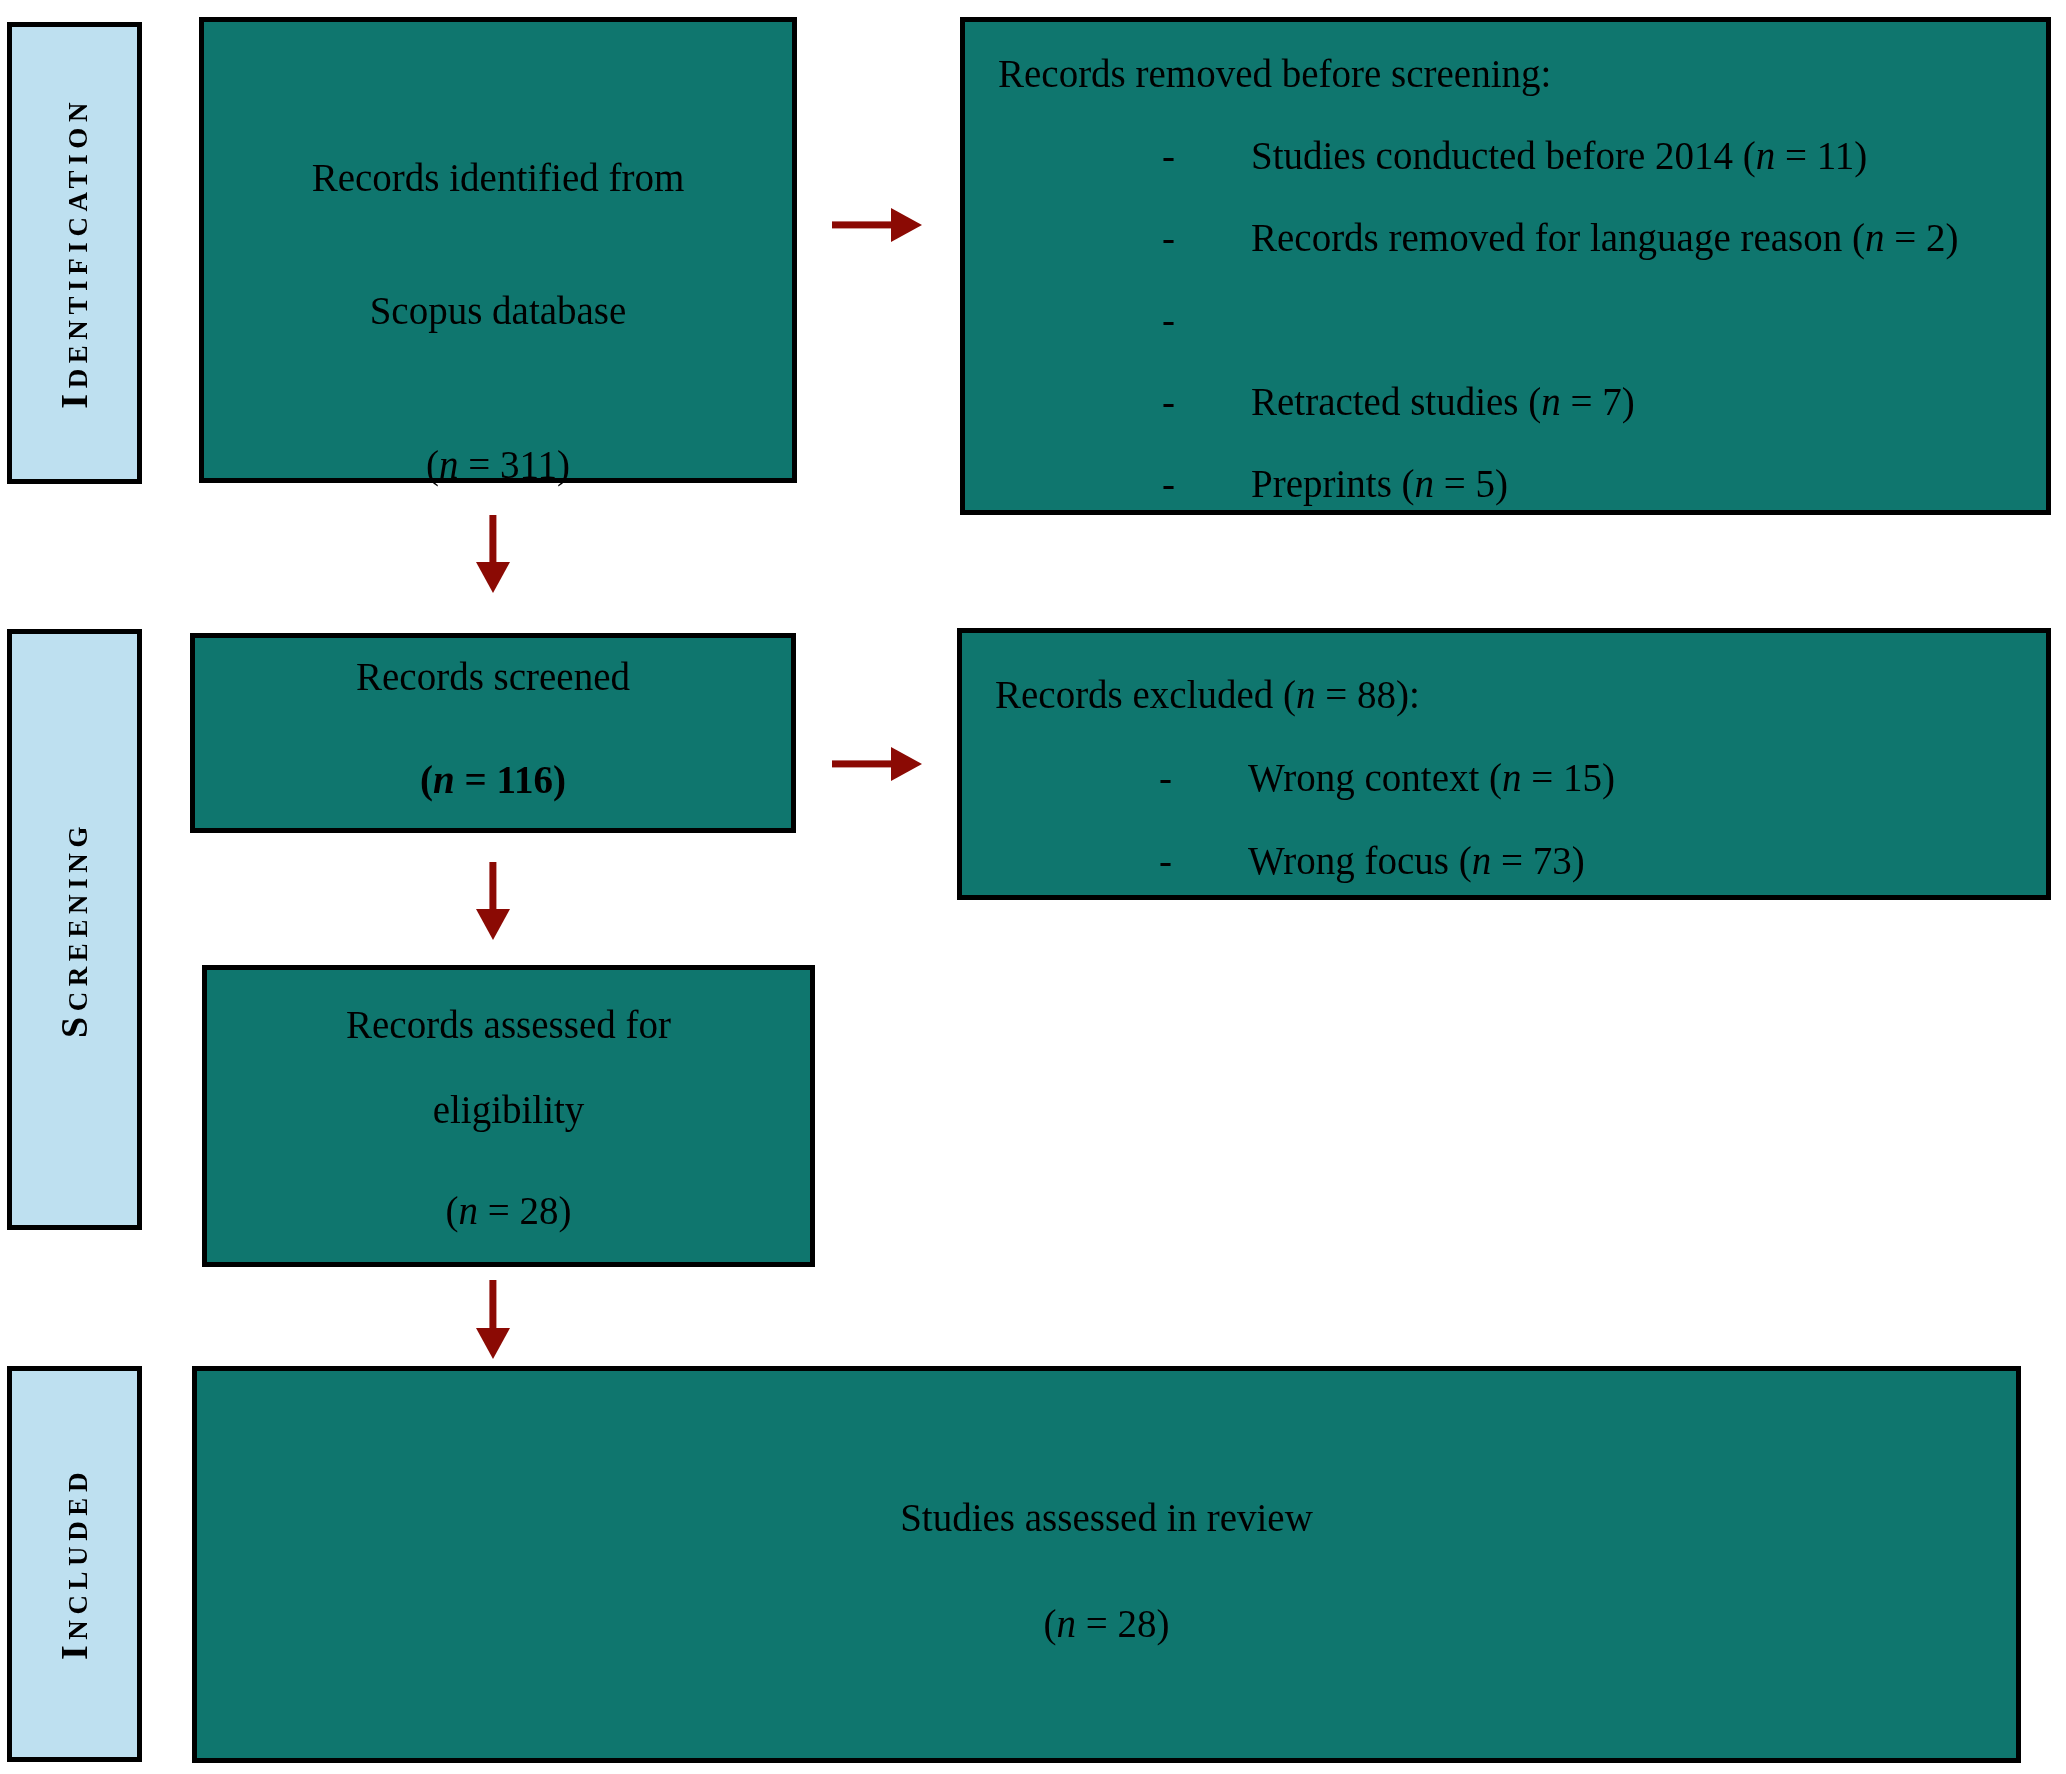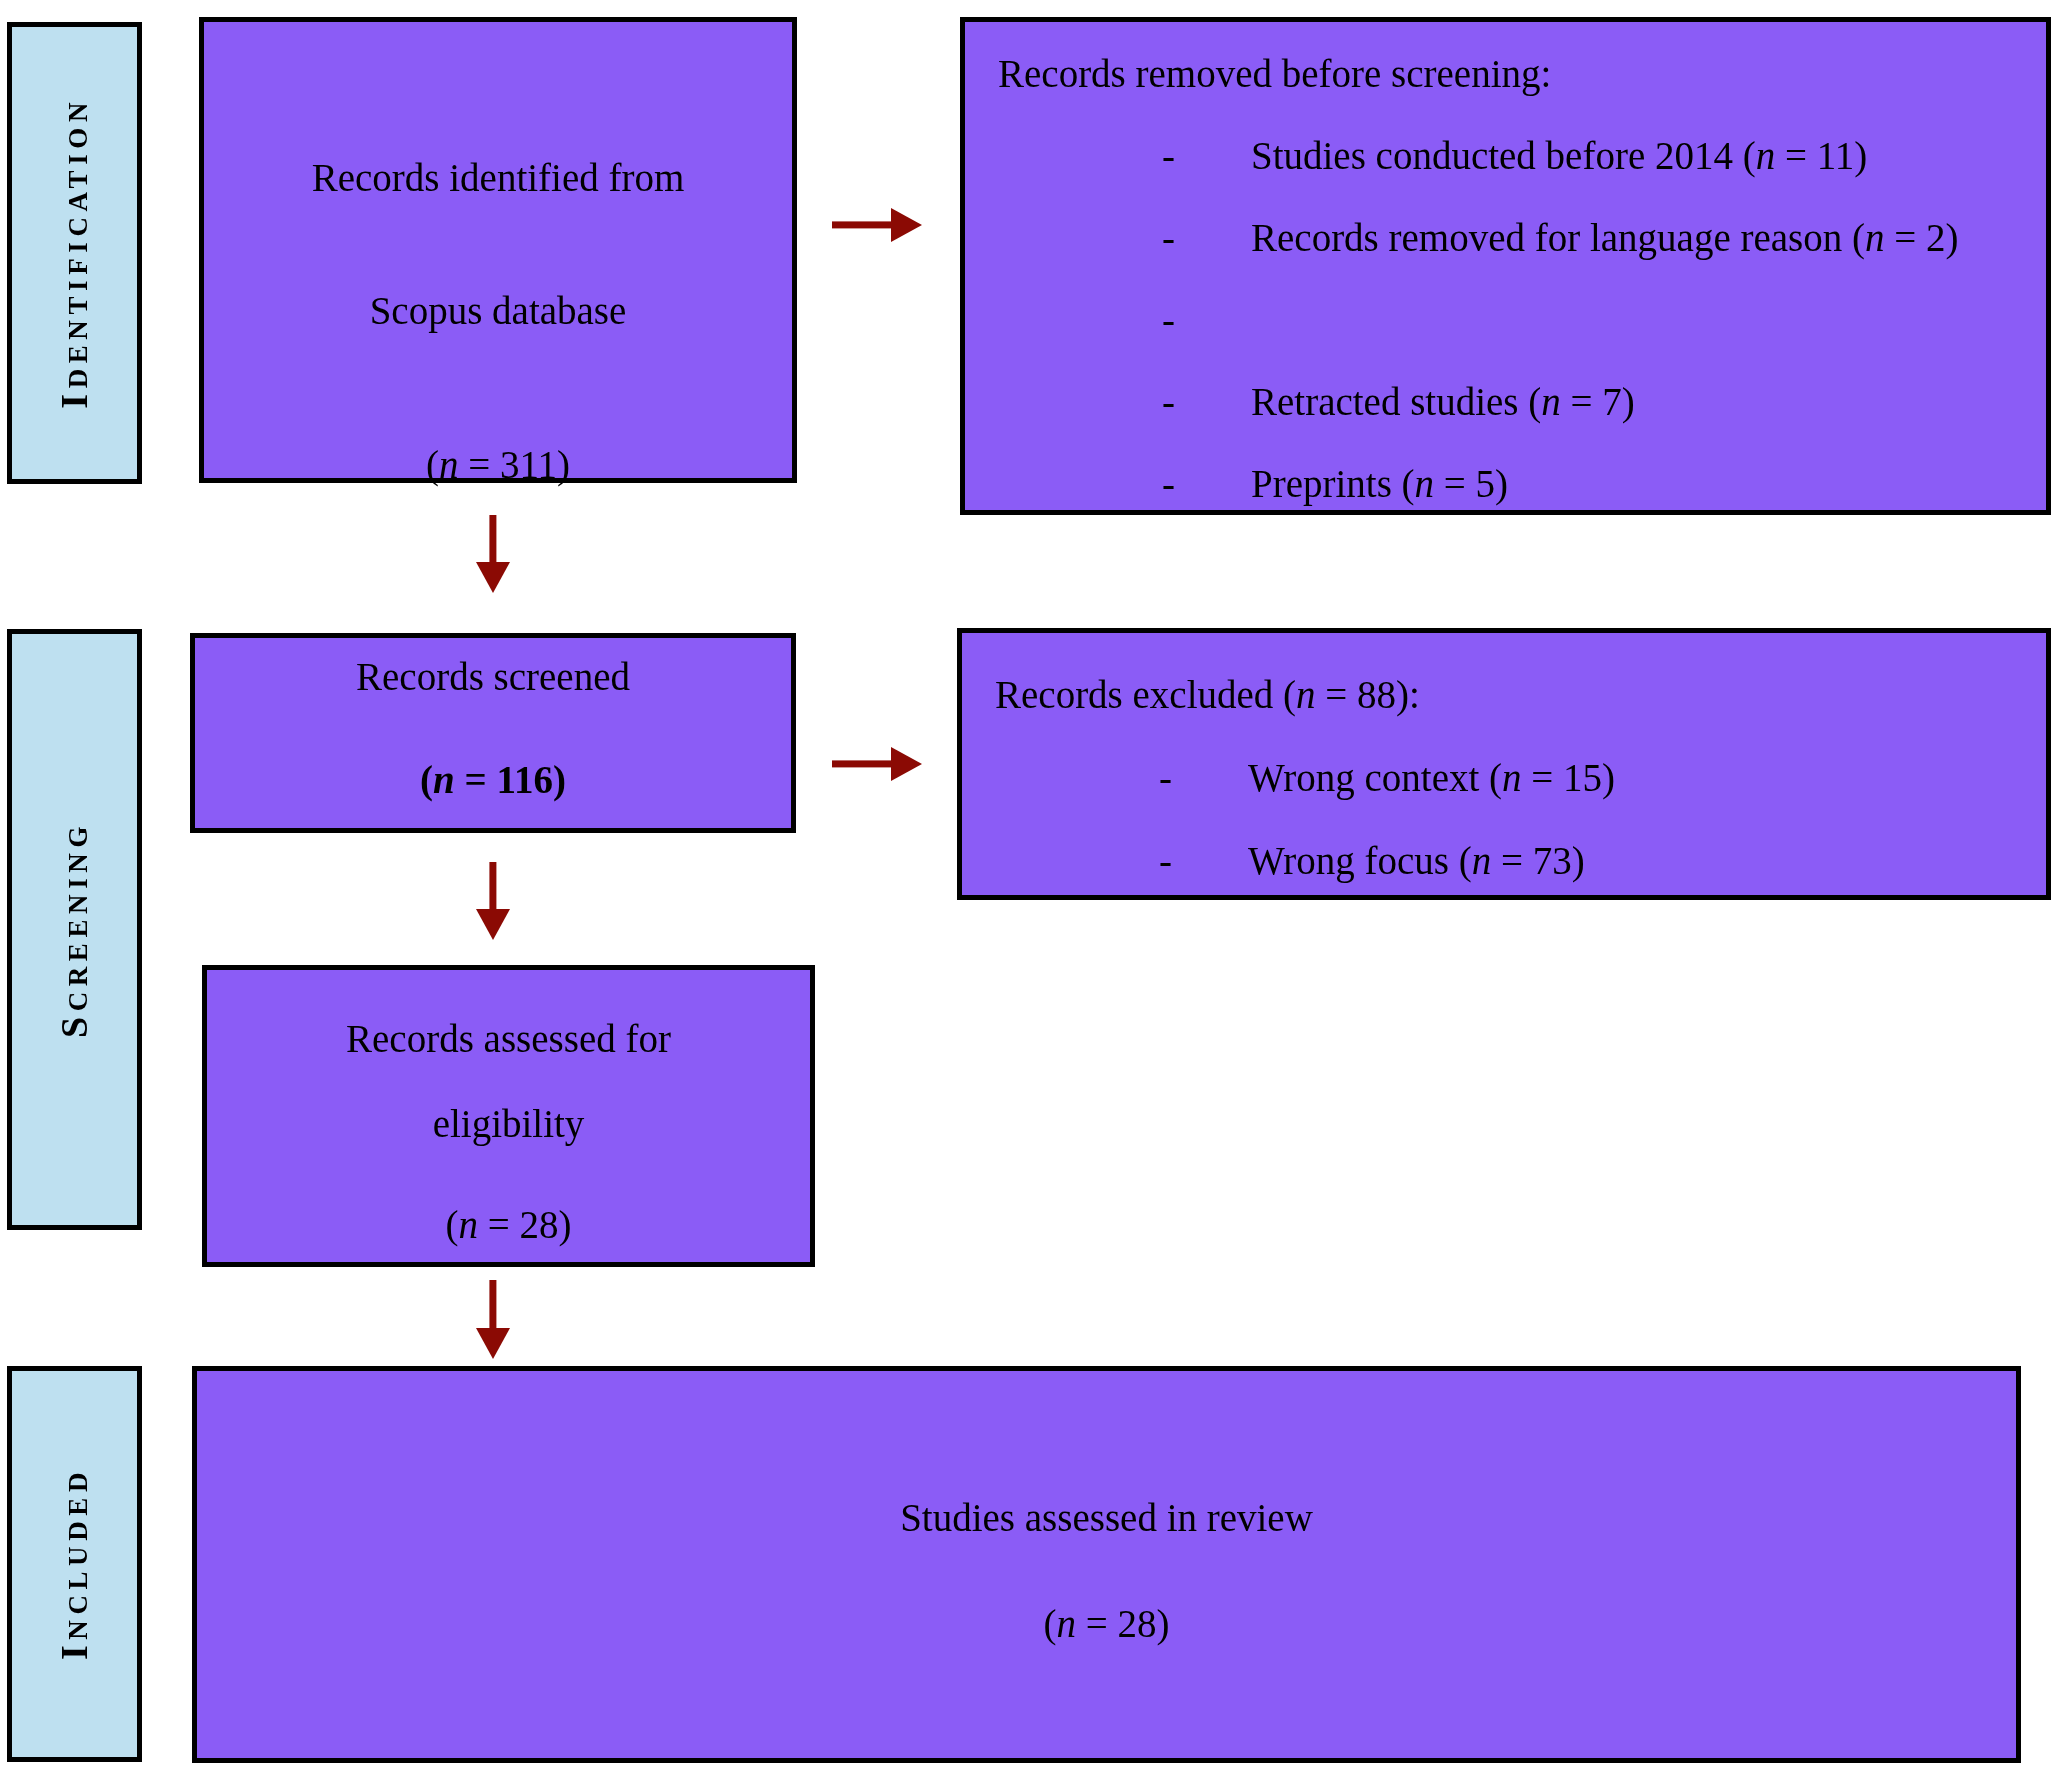--- a/index.html
+++ b/index.html
@@ -33,21 +33,21 @@
     font-size: 38px;
     font-variant: small-caps;
     letter-spacing: 5.6px;
     white-space: nowrap;
   }
 
   
   .flow-box {
     position: absolute;
     box-sizing: border-box;
-    background: #8b5cf6;
+    background: #0f766e;
     border: 5px solid var(--line, #000);
     font-size: 39px;
     line-height: 1.15;
   }
   .center-col {
     display: flex;
     flex-direction: column;
     align-items: center;
     text-align: center;
   }
@@ -55,21 +55,21 @@
   
   .box-identified { padding-top: 134px; gap: 46px; }
   .box-identified .l2 { margin-top: 42px; }
   .box-identified .count { margin-top: 64px; text-align: right; }
 
   
   .box-screened { padding-top: 17px; }
   .box-screened .count { margin-top: 58px; font-weight: bold; }
 
   
-  .box-assessed { padding-top: 33px; justify-content: center; }
+  .box-assessed { padding-top: 33px; }
   .box-assessed .l2 { margin-top: 40px; }
   .box-assessed .count { margin-top: 56px; }
 
   
   .box-included { padding-top: 125px; }
   .box-included .count { margin-top: 61px; }
 
   
   .list-box { padding: 11px 33px 0 33px; }
   .list-box .box-heading { line-height: 82px; }

